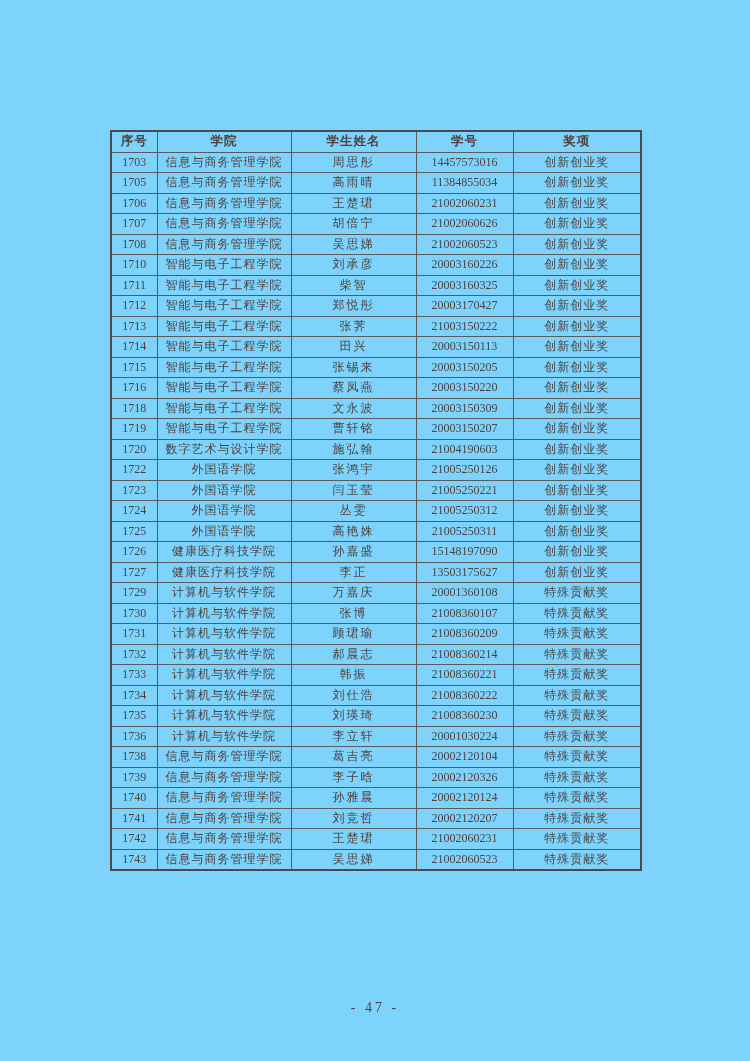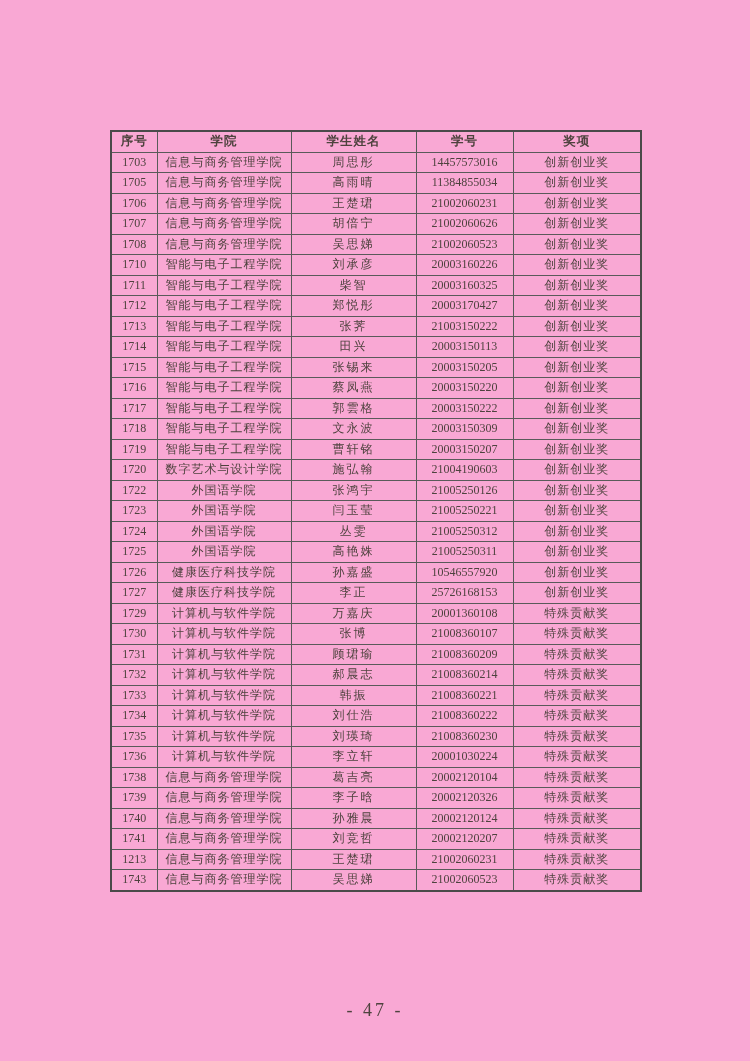--- a/index.html
+++ b/index.html
@@ -3,21 +3,21 @@
 <meta charset="utf-8">
 <style>
   html,body{margin:0;padding:0;}
   body{
     width:750px;height:1061px;
     background:#ffffff;
     position:relative;
     font-family:"Liberation Serif","DejaVu Serif",serif;
     color:#4e423e;
   }
-  .sheet{position:absolute;inset:0;background:#f9a8d4;}
+  .sheet{position:absolute;inset:0;background:#7dd3fc;}
   table.award-table{
     position:absolute;
     left:110px;top:130px;
     width:530px;
     border-collapse:collapse;
     table-layout:fixed;
   }
   .award-table th,.award-table td{
     border:1px solid #5a5a5a;
     text-align:center;
@@ -42,21 +42,21 @@
   .col-id{width:97px;}
   .col-award{width:128px;}
   .college-cell{letter-spacing:1px;}
   .name-cell{letter-spacing:2px;}
   .award-cell{letter-spacing:1px;}
   .page-number{
     position:absolute;
     left:0;right:0;
     top:1000px;
     text-align:center;
-    font-size:18px;
+    font-size:14px;
     letter-spacing:3px;
     color:#4e423e;
   }
 </style>
 </head>
 <body>
 
 <div class="sheet">
 
   <table class="award-table">
@@ -155,27 +155,20 @@
           <td class="award-cell">创新创业奖</td>
         </tr>
         <tr>
           <td class="index-cell">1716</td>
           <td class="college-cell">智能与电子工程学院</td>
           <td class="name-cell">蔡凤燕</td>
           <td class="id-cell">20003150220</td>
           <td class="award-cell">创新创业奖</td>
         </tr>
         <tr>
-          <td class="index-cell">1717</td>
-          <td class="college-cell">智能与电子工程学院</td>
-          <td class="name-cell">郭雲格</td>
-          <td class="id-cell">20003150222</td>
-          <td class="award-cell">创新创业奖</td>
-        </tr>
-        <tr>
           <td class="index-cell">1718</td>
           <td class="college-cell">智能与电子工程学院</td>
           <td class="name-cell">文永波</td>
           <td class="id-cell">20003150309</td>
           <td class="award-cell">创新创业奖</td>
         </tr>
         <tr>
           <td class="index-cell">1719</td>
           <td class="college-cell">智能与电子工程学院</td>
           <td class="name-cell">曹轩铭</td>
@@ -214,28 +207,28 @@
           <td class="index-cell">1725</td>
           <td class="college-cell">外国语学院</td>
           <td class="name-cell">高艳姝</td>
           <td class="id-cell">21005250311</td>
           <td class="award-cell">创新创业奖</td>
         </tr>
         <tr>
           <td class="index-cell">1726</td>
           <td class="college-cell">健康医疗科技学院</td>
           <td class="name-cell">孙嘉盛</td>
-          <td class="id-cell">10546557920</td>
+          <td class="id-cell">15148197090</td>
           <td class="award-cell">创新创业奖</td>
         </tr>
         <tr>
           <td class="index-cell">1727</td>
           <td class="college-cell">健康医疗科技学院</td>
           <td class="name-cell">李正</td>
-          <td class="id-cell">25726168153</td>
+          <td class="id-cell">13503175627</td>
           <td class="award-cell">创新创业奖</td>
         </tr>
         <tr>
           <td class="index-cell">1729</td>
           <td class="college-cell">计算机与软件学院</td>
           <td class="name-cell">万嘉庆</td>
           <td class="id-cell">20001360108</td>
           <td class="award-cell">特殊贡献奖</td>
         </tr>
         <tr>
@@ -309,21 +302,21 @@
           <td class="award-cell">特殊贡献奖</td>
         </tr>
         <tr>
           <td class="index-cell">1741</td>
           <td class="college-cell">信息与商务管理学院</td>
           <td class="name-cell">刘竞哲</td>
           <td class="id-cell">20002120207</td>
           <td class="award-cell">特殊贡献奖</td>
         </tr>
         <tr>
-          <td class="index-cell">1213</td>
+          <td class="index-cell">1742</td>
           <td class="college-cell">信息与商务管理学院</td>
           <td class="name-cell">王楚珺</td>
           <td class="id-cell">21002060231</td>
           <td class="award-cell">特殊贡献奖</td>
         </tr>
         <tr>
           <td class="index-cell">1743</td>
           <td class="college-cell">信息与商务管理学院</td>
           <td class="name-cell">吴思娣</td>
           <td class="id-cell">21002060523</td>

